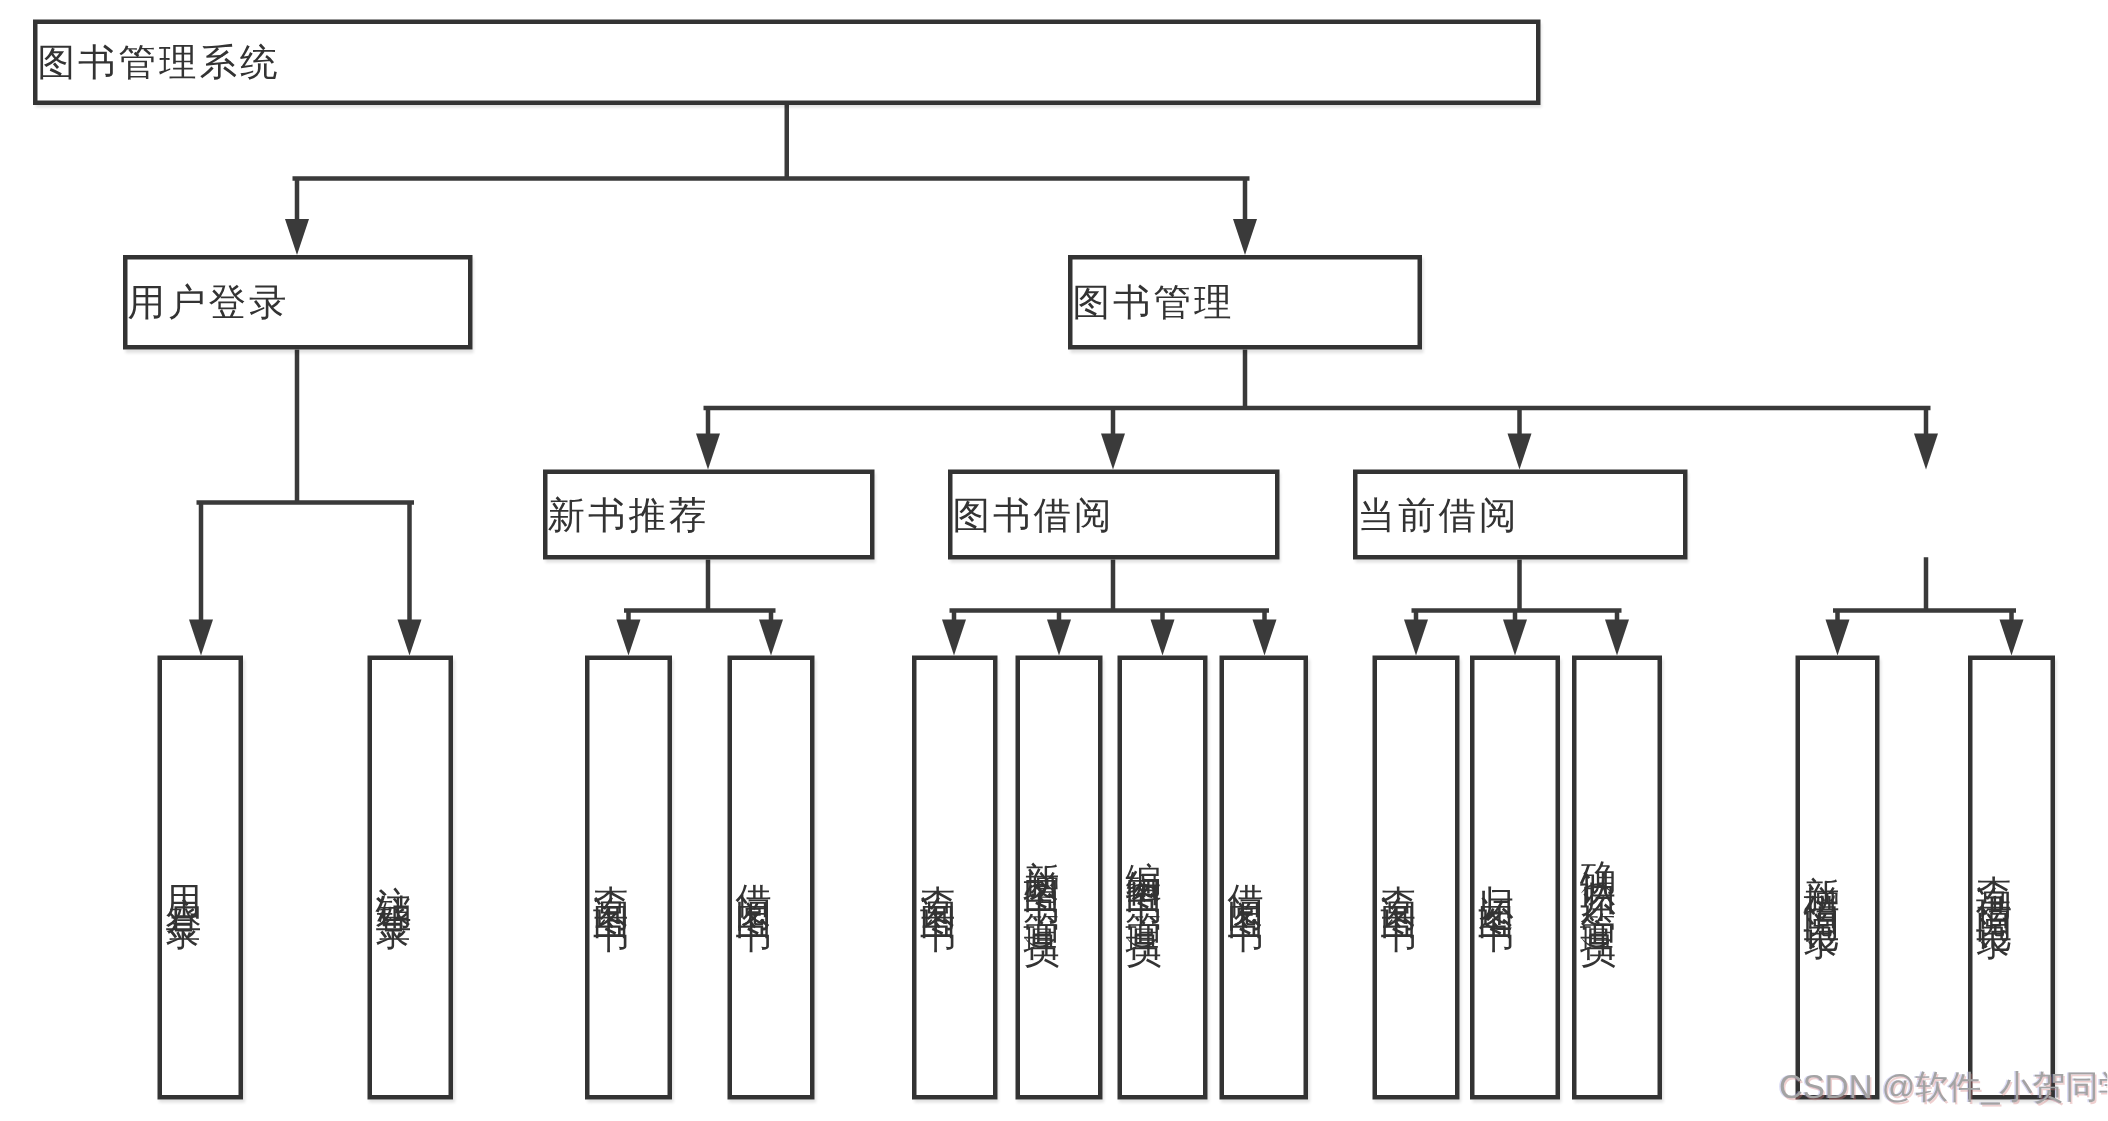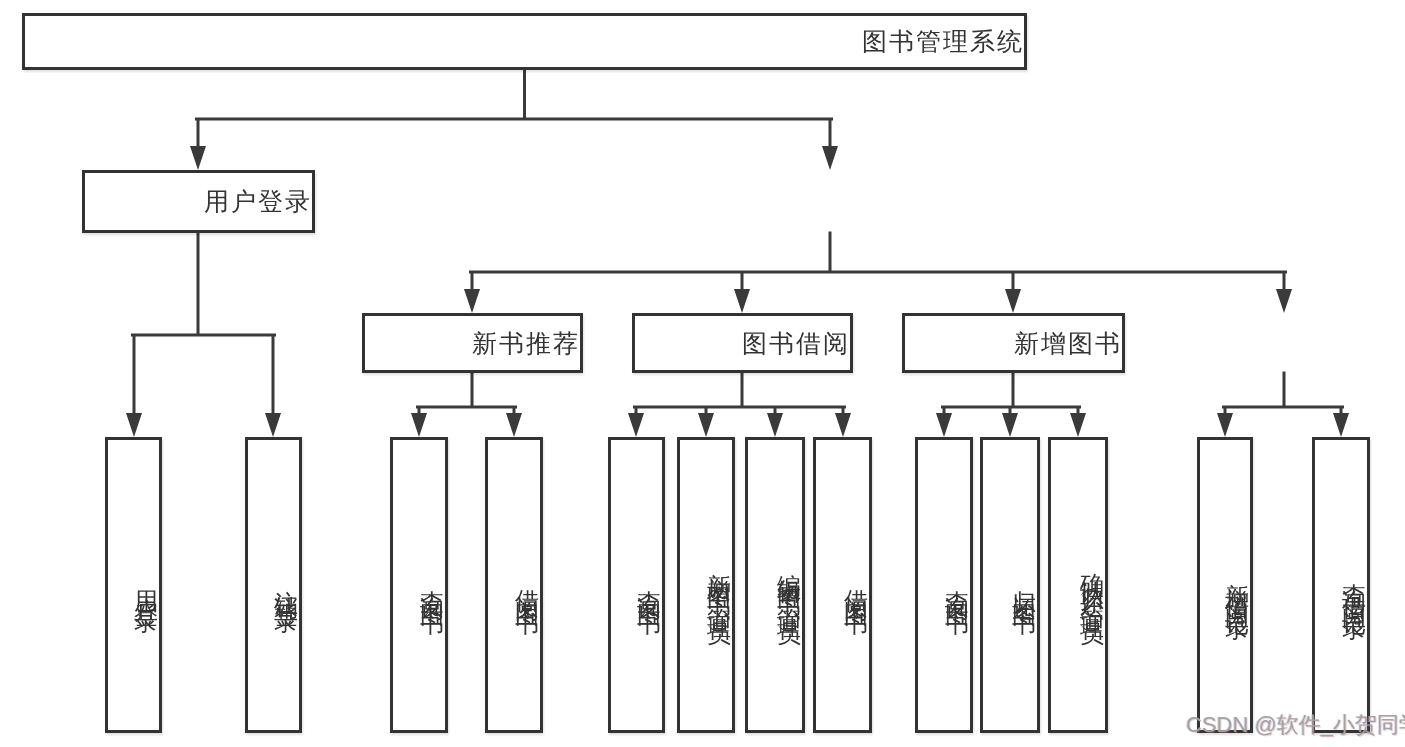--- a/index.html
+++ b/index.html
@@ -19,21 +19,21 @@
     color:var(--text);
     overflow:hidden;
   }
   svg.connectors{position:absolute;left:0;top:0;width:1405px;height:747px;}
   svg.connectors path{stroke:var(--line);stroke-width:3;fill:none;stroke-linecap:square;}
   svg.connectors polygon{fill:var(--line);stroke:none;}
   .box{
     position:absolute;
     background:#ffffff;
     border:3px solid var(--border);
-    display:flex;align-items:center;justify-content:flex-end;
+    display:flex;align-items:center;justify-content:flex-start;
     box-shadow:1px 2px 2px rgba(0,0,0,0.12);
   }
   .hbox span{
     font-size:25px;
     letter-spacing:2px;
     white-space:nowrap;
   }
   .leaf span{
     writing-mode:vertical-rl;
     text-orientation:mixed;
@@ -96,29 +96,32 @@
     </g>
   </svg>
 
   <div class="box hbox" style="left:22px;top:13px;width:1005px;height:57px">
     <span>图书管理系统</span>
   </div>
 
   <div class="box hbox" style="left:82px;top:170px;width:233px;height:63px">
     <span>用户登录</span>
   </div>
+  <div class="box hbox" style="left:712px;top:170px;width:236px;height:63px">
+    <span>图书管理</span>
+  </div>
 
   <div class="box hbox" style="left:632px;top:313px;width:221px;height:60px">
     <span>图书借阅</span>
   </div>
   <div class="box hbox" style="left:362px;top:313px;width:221px;height:60px">
     <span>新书推荐</span>
   </div>
   <div class="box hbox" style="left:902px;top:313px;width:223px;height:60px">
-    <span>新增图书</span>
+    <span>当前借阅</span>
   </div>
 
   <div class="box leaf" style="left:105px;top:437px;width:57px;height:296px">
     <span>用户登录</span>
   </div>
   <div class="box leaf" style="left:245px;top:437px;width:57px;height:296px">
     <span>注销登录</span>
   </div>
 
   <div class="box leaf" style="left:390px;top:437px;width:58px;height:296px">

